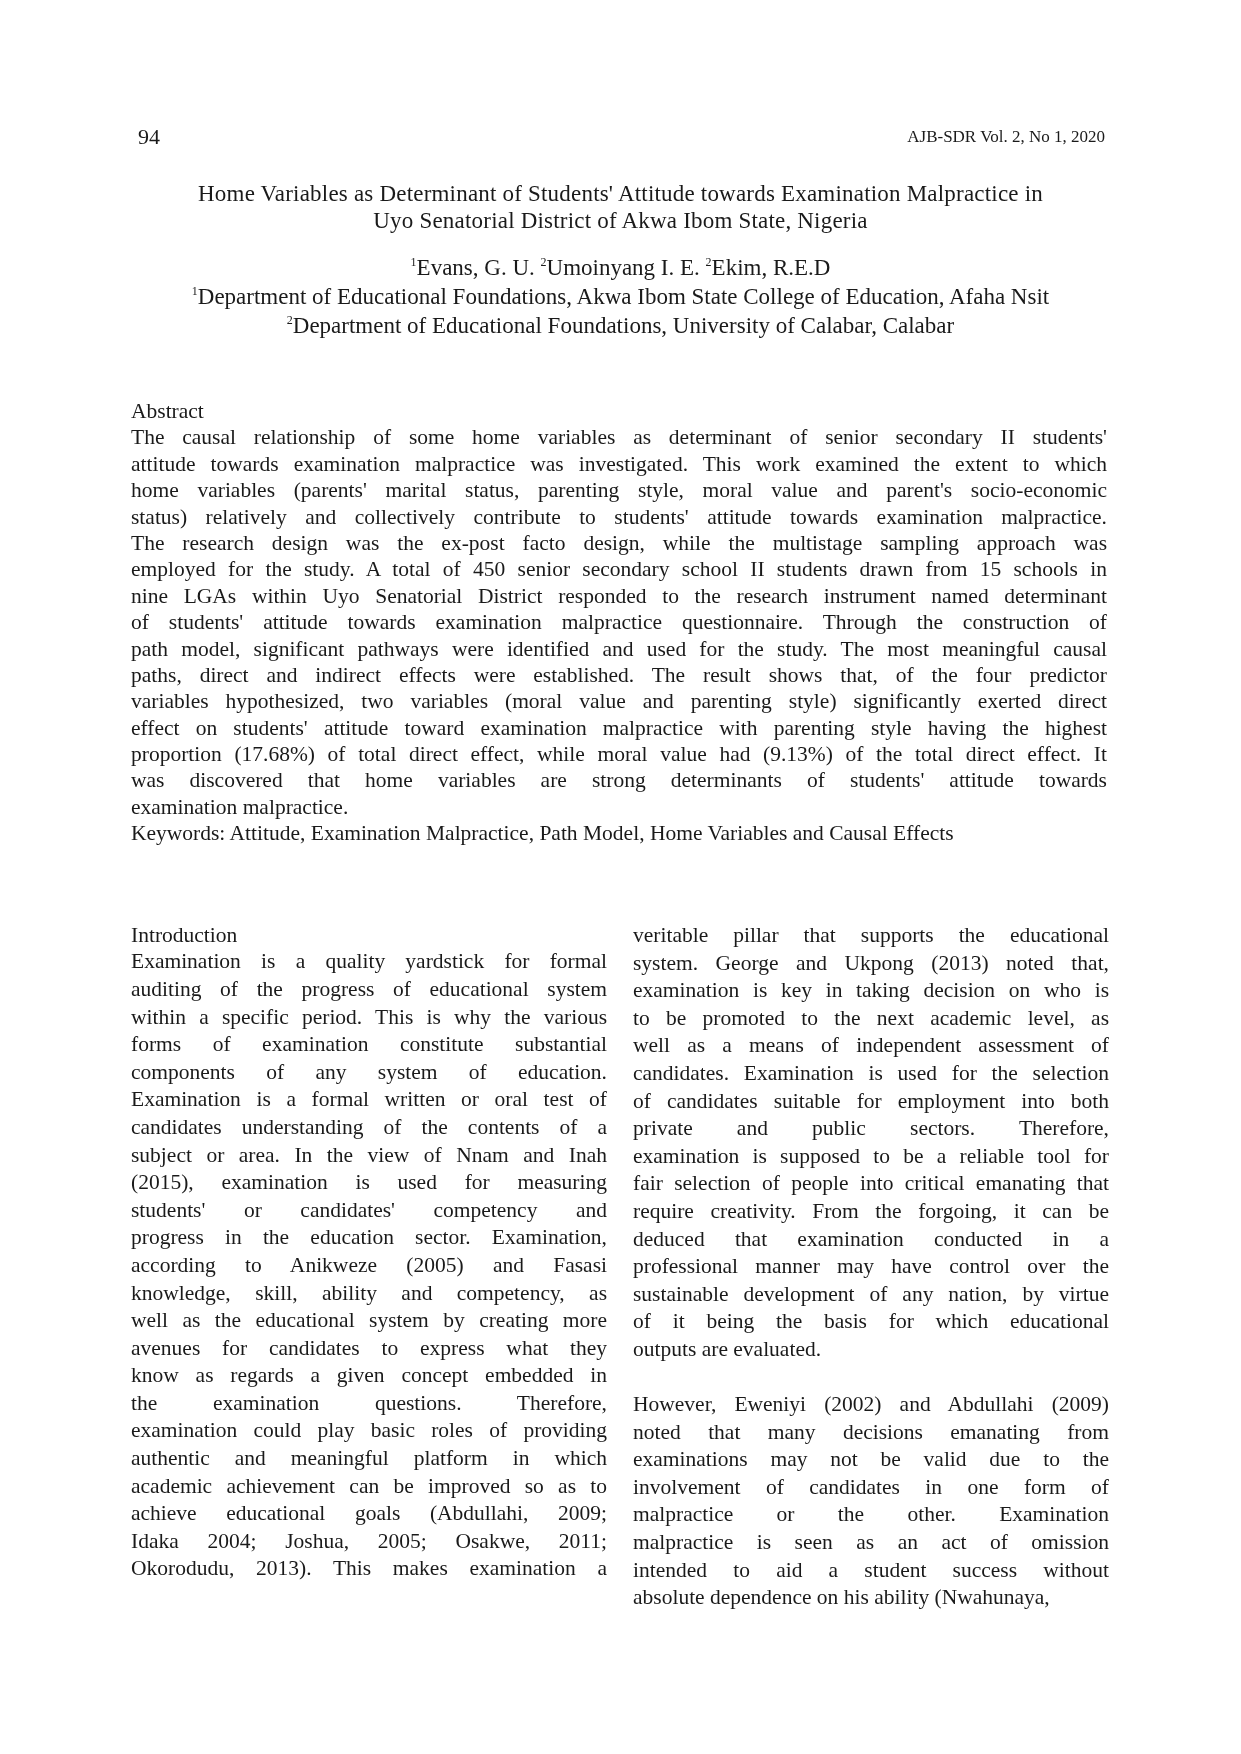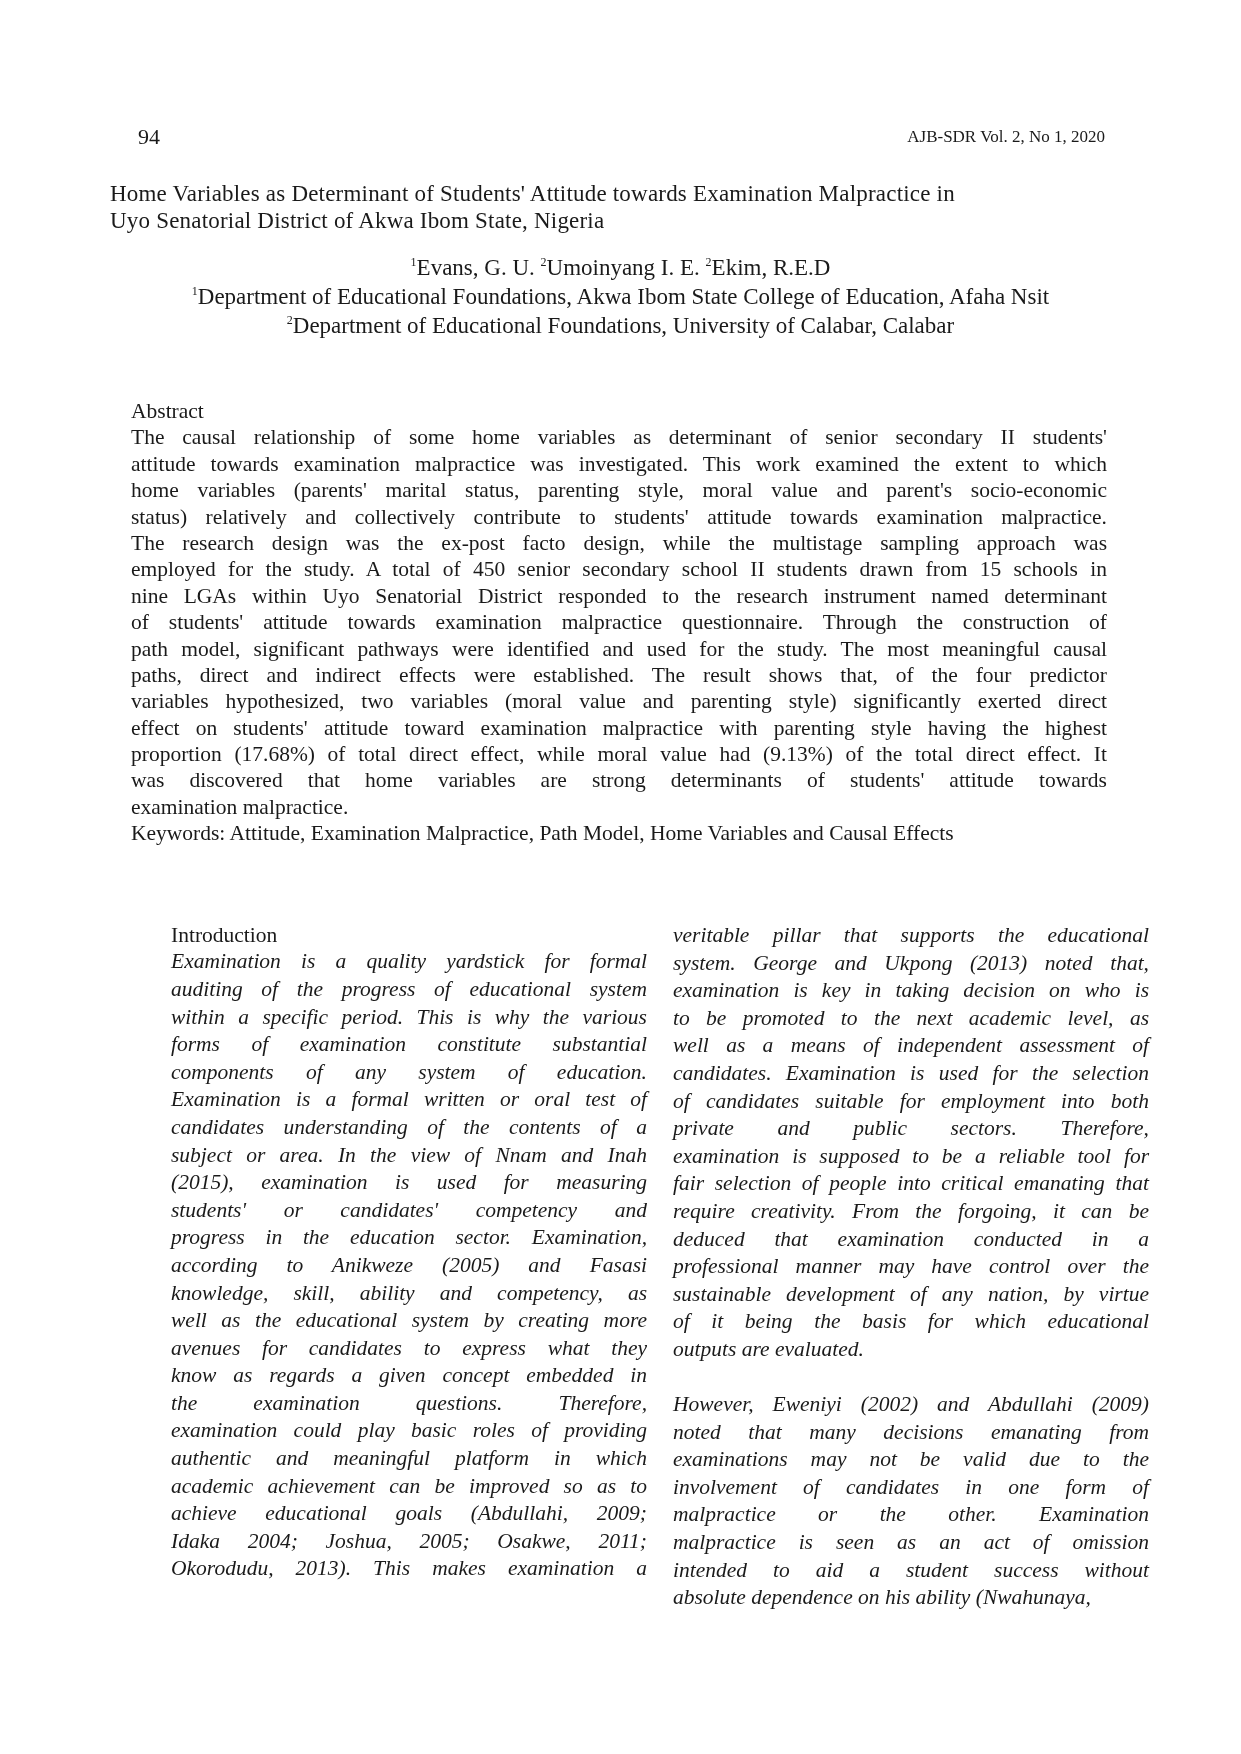--- a/index.html
+++ b/index.html
@@ -1,31 +1,31 @@
 <!DOCTYPE html>
 <html><head>
 <meta charset="utf-8">
 <style>
   html, body { margin: 0; padding: 0; background: #ffffff; }
   body { width: 1241px; height: 1754px; position: relative; overflow: hidden;
          font-family: "Liberation Serif", "DejaVu Serif", serif; color: #1a1a1a; }
   .abs { position: absolute; }
   .page-number { left: 138px; top: 124px; font-size: 22px; }
   .running-head { right: 136px; top: 127px; font-size: 17px; }
-  .title { left: 110px; width: 1021px; top: 180px; font-size: 23px; line-height: 27px; letter-spacing: 0.2px; }
+  .title { left: 110px; width: 1021px; top: 180px; text-align: center; font-size: 23px; line-height: 27px; letter-spacing: 0.2px; }
   .authors { left: 110px; width: 1021px; top: 253px; text-align: center; font-size: 23px; line-height: 29px; }
   .authors sup { font-size: 12px; vertical-align: super; line-height: 0; }
   .abstract { left: 131px; width: 976px; top: 398px; font-size: 21.5px; line-height: 26.4px; }
   .abstract .line { display: block; text-align: justify; text-align-last: justify; white-space: nowrap; overflow: visible; height: 26.4px; }
   .abstract .line.last { text-align-last: left; }
   .heading { display: block; height: 26.4px; }
-  .col { top: 922px; width: 476px; font-size: 21.5px; line-height: 27.6px; margin-left: 40px; }
+  .col { top: 922px; width: 476px; font-size: 21.5px; line-height: 27.6px; }
   .col-left { left: 131px; }
   .col-right { left: 633px; }
-  .col .line { display: block; text-align: justify; text-align-last: justify; white-space: nowrap; height: 27.6px; font-style: italic; }
+  .col .line { display: block; text-align: justify; text-align-last: justify; white-space: nowrap; height: 27.6px; }
   .col .line.last { text-align-last: left; }
   .col .gap { display: block; height: 27.6px; }
 </style>
 </head>
 <body>
 
 <div class="abs page-number">94</div>
 <div class="abs running-head">AJB-SDR Vol. 2, No 1, 2020</div>
 
 <div class="abs title">

